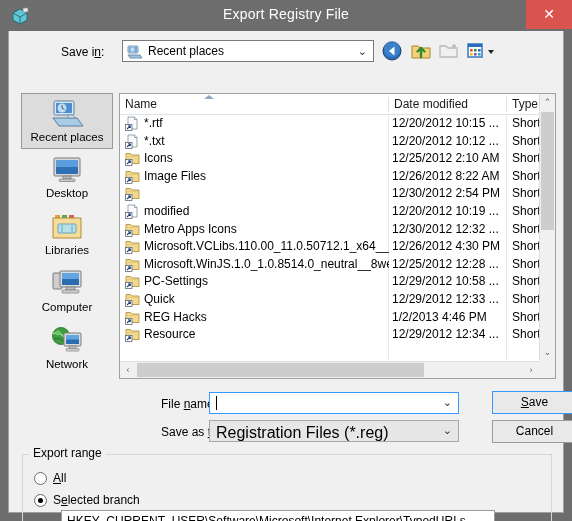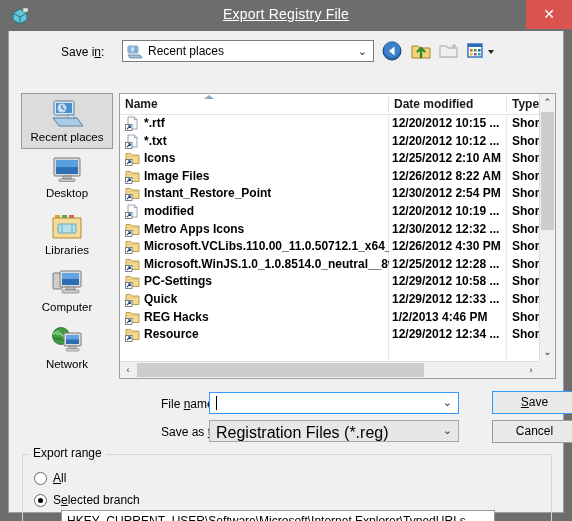--- a/index.html
+++ b/index.html
@@ -32,21 +32,20 @@
   .title-icon {
     position: absolute; left: 10px; top: 6px;
     width: 20px; height: 20px;
   }
   .title-text {
     position: absolute; left: 0; top: 6px;
     width: 572px; text-align: center;
     font-size: 14px; color: #ffffff;
     font-family: "Liberation Sans", sans-serif;
     letter-spacing: 0.2px;
-    text-decoration: underline;
   }
   .close-btn {
     position: absolute; right: 0px; top: 0px;
     width: 46px; height: 29px;
     background: #d9534f;
     color: #fff;
     font-size: 14px;
     line-height: 29px;
     text-align: center;
     cursor: pointer;
@@ -121,21 +120,20 @@
     display: block;
   }
 
   
   .listwrap {
     position: absolute; left: 110px; top: 62px;
     width: 437px; height: 286px;
     background: #ffffff;
     border: 1px solid #a0a0a0;
     box-sizing: border-box;
-    font-weight: bold;
   }
   .hdr {
     position: absolute; left: 0; top: 0;
     width: 435px; height: 21px;
     background: #ffffff;
     border-bottom: 1px solid #e2e2e2;
     box-sizing: border-box;
   }
   .hdr .col {
     position: absolute; top: 3px;
@@ -538,21 +536,20 @@
             <span class="rdate">12/26/2012 8:22 AM</span>
             <span class="rtype">Shortc</span>
           </div>
           <div class="row">
             <span class="ricon"><svg width="15" height="15" viewBox="0 0 15 15">
                 <path d="M1 2.5 L5.5 2.5 L7 4 L14 4 L14 12.5 L1 12.5 Z" fill="#f3d98e" stroke="#b49443" stroke-width="0.9"></path>
                 <path d="M1 5.5 L14 5.5" stroke="#e0c478" stroke-width="0.7"></path>
                 <rect x="0.5" y="8.5" width="6.5" height="6" fill="#ffffff" stroke="#5a6a78" stroke-width="0.8"></rect>
                 <path d="M2 13 L5.3 9.8 M5.3 9.8 L3.2 9.8 M5.3 9.8 L5.3 11.9" stroke="#1f3f7a" stroke-width="1.1" fill="none"></path>
               </svg></span>
-            <span class="rname">Instant_Restore_Point</span>
             <span class="rdate">12/30/2012 2:54 PM</span>
             <span class="rtype">Shortc</span>
           </div>
           <div class="row">
             <span class="ricon"><svg width="15" height="15" viewBox="0 0 15 15">
                 <path d="M3 1 L9.5 1 L12 3.5 L12 13 L3 13 Z" fill="#fbfbfb" stroke="#8a9aa8" stroke-width="0.9"></path>
                 <path d="M9.5 1 L9.5 3.5 L12 3.5" fill="#e3e9ef" stroke="#8a9aa8" stroke-width="0.9"></path>
                 <rect x="0.5" y="8.5" width="6.5" height="6" fill="#ffffff" stroke="#5a6a78" stroke-width="0.8"></rect>
                 <path d="M2 13 L5.3 9.8 M5.3 9.8 L3.2 9.8 M5.3 9.8 L5.3 11.9" stroke="#1f3f7a" stroke-width="1.1" fill="none"></path>
               </svg></span>

